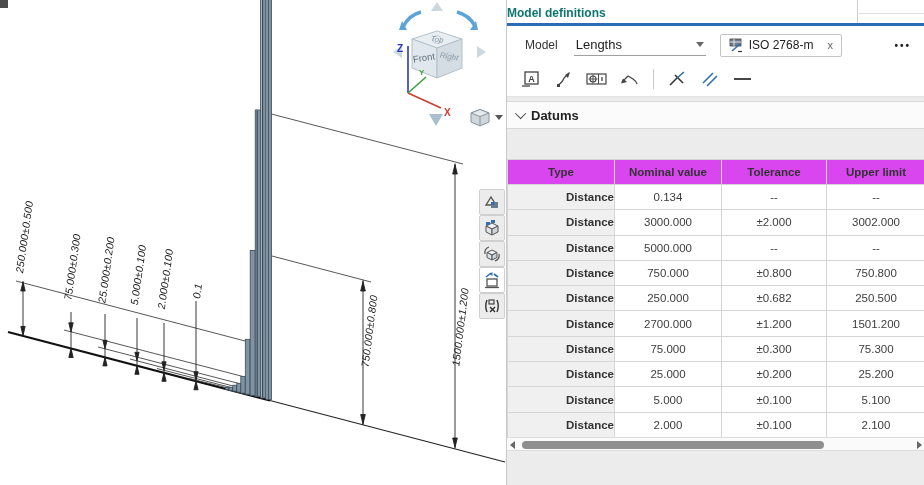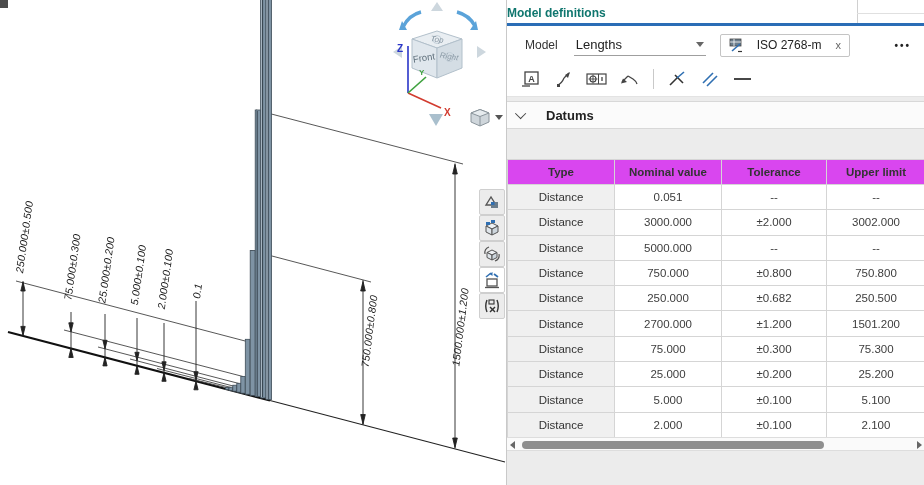--- a/index.html
+++ b/index.html
@@ -36,45 +36,45 @@
   #model-row { position:absolute; left:0; top:29px; width:418px; height:32px;
     display:flex; align-items:center; padding-left:18px; }
   #model-label { font-size:12px; color:#333; }
   #model-dropdown { margin-left:16px; width:132px; border-bottom:1px solid #9f9f9f;
     display:flex; align-items:center; justify-content:space-between; padding:2px 2px 3px 2px; }
   #model-dropdown-value { font-size:13px; color:#222; }
   .caret { width:0; height:0; border-left:4px solid transparent; border-right:4px solid transparent;
     border-top:5px solid #666; }
   #standard-chip { margin-left:14px; height:23px; border:1px solid #c4c4c4; border-radius:2px;
     display:flex; align-items:center; padding:0 8px; background:#fff; }
-  #standard-chip-label { font-size:12px; color:#222; margin-left:13px; }
+  #standard-chip-label { font-size:12px; color:#222; margin-left:5px; }
   #chip-close { font-size:11px; color:#666; margin-left:14px; }
   #more-menu { margin-left:auto; margin-right:14px; font-size:10px; font-weight:bold;
     color:#222; letter-spacing:2px; }
 
   #anno-toolbar { position:absolute; left:0; top:61px; width:418px; height:36px;
     display:flex; align-items:center; padding-left:12px; gap:9px; border-bottom:1px solid #e3e3e3; background:#fff; }
   .tool-btn { width:24px; height:24px; display:flex; align-items:center; justify-content:center; }
   .tool-sep { width:1px; height:20px; background:#c9c9c9; margin:0 2px; }
 
   #panel-lower { position:absolute; left:0; top:97px; width:418px; height:388px; background:#ececec; }
 
   .section-bar { position:absolute; left:0; width:418px; height:28px; background:#fbfbfb;
     border-top:1px solid #d8d8d8; border-bottom:1px solid #d8d8d8;
     display:flex; align-items:center; padding-left:11px; }
-  .section-label { font-size:13px; font-weight:bold; color:#222; margin-left:20px; }
+  .section-label { font-size:13px; font-weight:bold; color:#222; margin-left:5px; }
   .chev { width:8px; height:8px; border-left:1.6px solid #444; border-bottom:1.6px solid #444;
     transform:rotate(-45deg) translateY(-2px); }
 
   #tol-table { position:absolute; left:0; top:159px; width:418px; border-collapse:collapse;
     table-layout:fixed; background:#fff; }
   #tol-table th, #tol-table td { border:1px solid #d5d5d5; text-align:center;
     font-size:11.5px; height:25.3px; padding:0; }
   #tol-table th { background:#d946ef; font-weight:bold; color:#333; height:25px; }
-  #tol-table td.type-cell { background:#f0f0f0; font-weight:normal; color:#333; }
+  #tol-table td.type-cell { background:#f0f0f0; font-weight:bold; color:#333;text-align:right; }
   #tol-table td.val-cell { color:#3d3d3d; background:#fff; }
 
   #hscroll { position:absolute; left:0; top:437px; width:418px; height:14px; background:#fafafa;
     border-top:1px solid #ddd; border-bottom:1px solid #ddd; }
   #hscroll-thumb { position:absolute; left:15px; top:2.5px; width:302px; height:8px;
     border-radius:4px; background:#8f8f8f; }
   .scroll-arrow { position:absolute; top:3px; width:0; height:0;
     border-top:4px solid transparent; border-bottom:4px solid transparent; }
   #scroll-left { left:3px; border-right:5px solid #666; }
   #scroll-right { right:3px; border-left:5px solid #666; }
@@ -363,21 +363,21 @@
             <tr>
               <th>Type</th>
               <th>Nominal value</th>
               <th>Tolerance</th>
               <th>Upper limit</th>
             </tr>
           </thead>
         <tbody>
             <tr>
               <td class="type-cell">Distance</td>
-              <td class="val-cell">0.051</td>
+              <td class="val-cell">0.134</td>
               <td class="val-cell">--</td>
               <td class="val-cell">--</td>
             </tr>
             <tr>
               <td class="type-cell">Distance</td>
               <td class="val-cell">3000.000</td>
               <td class="val-cell">±2.000</td>
               <td class="val-cell">3002.000</td>
             </tr>
             <tr>

